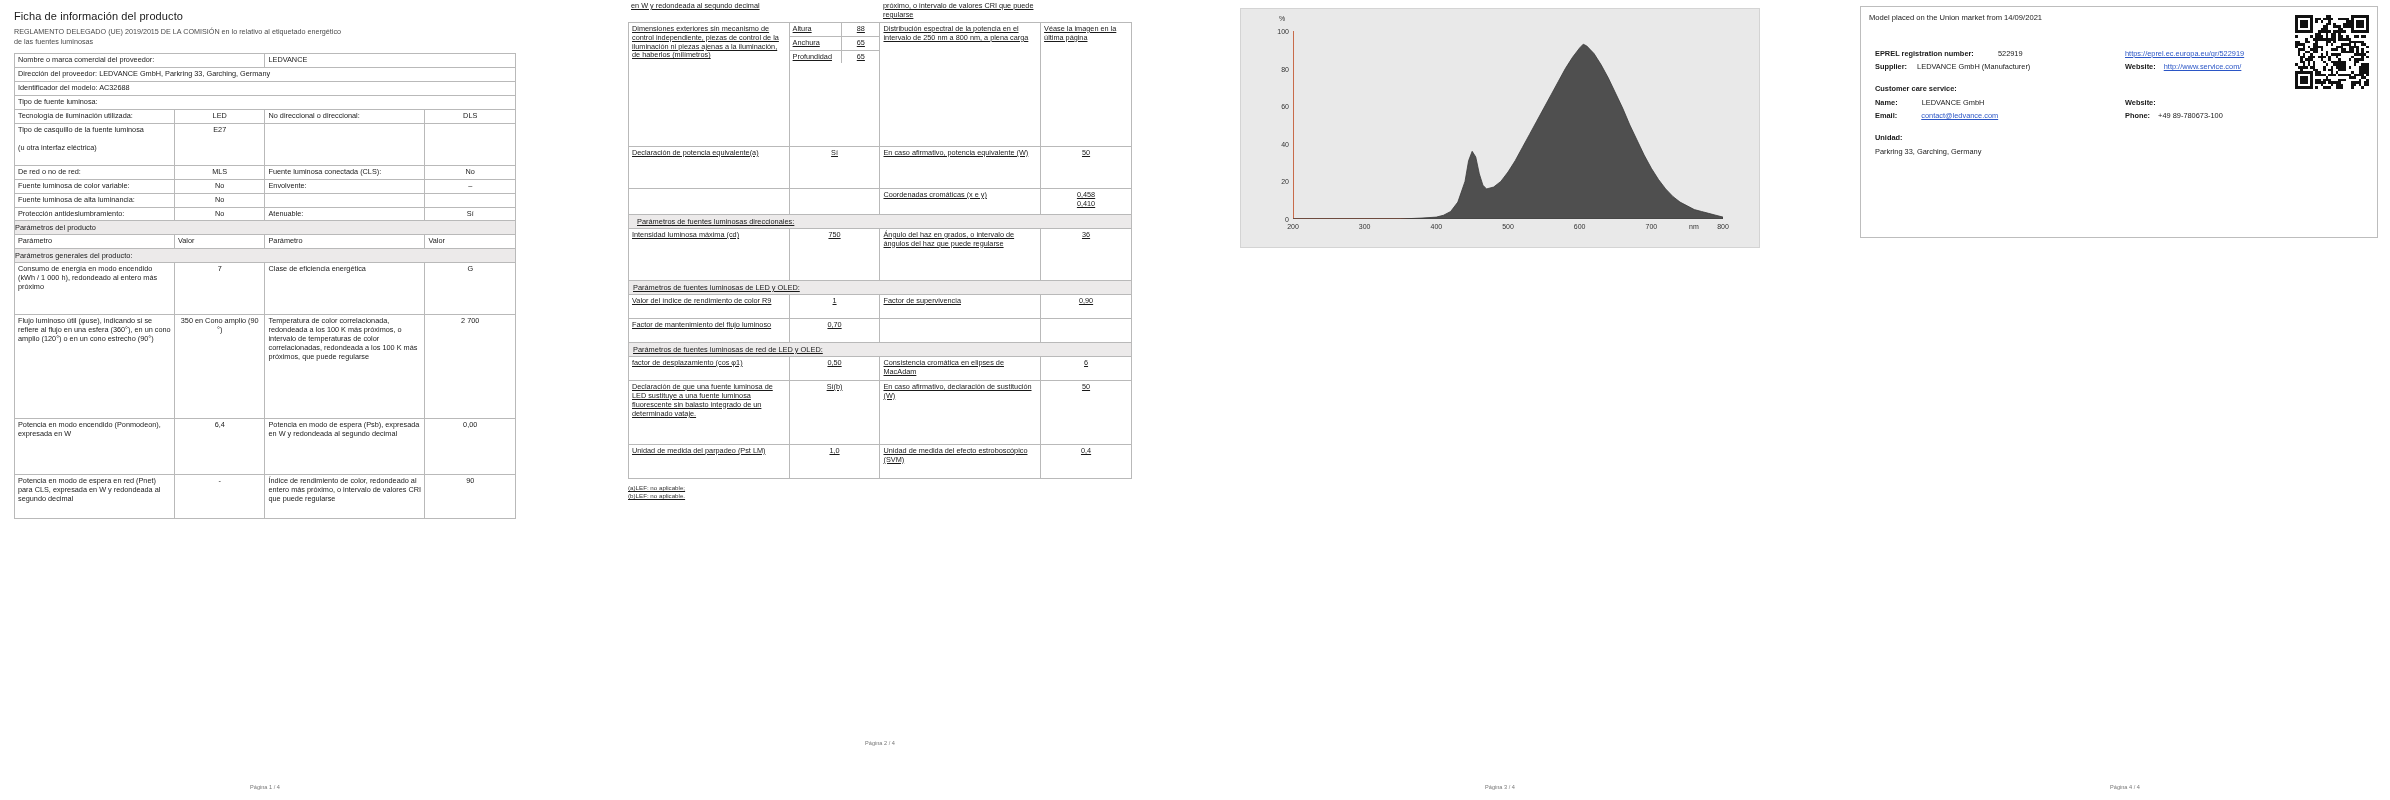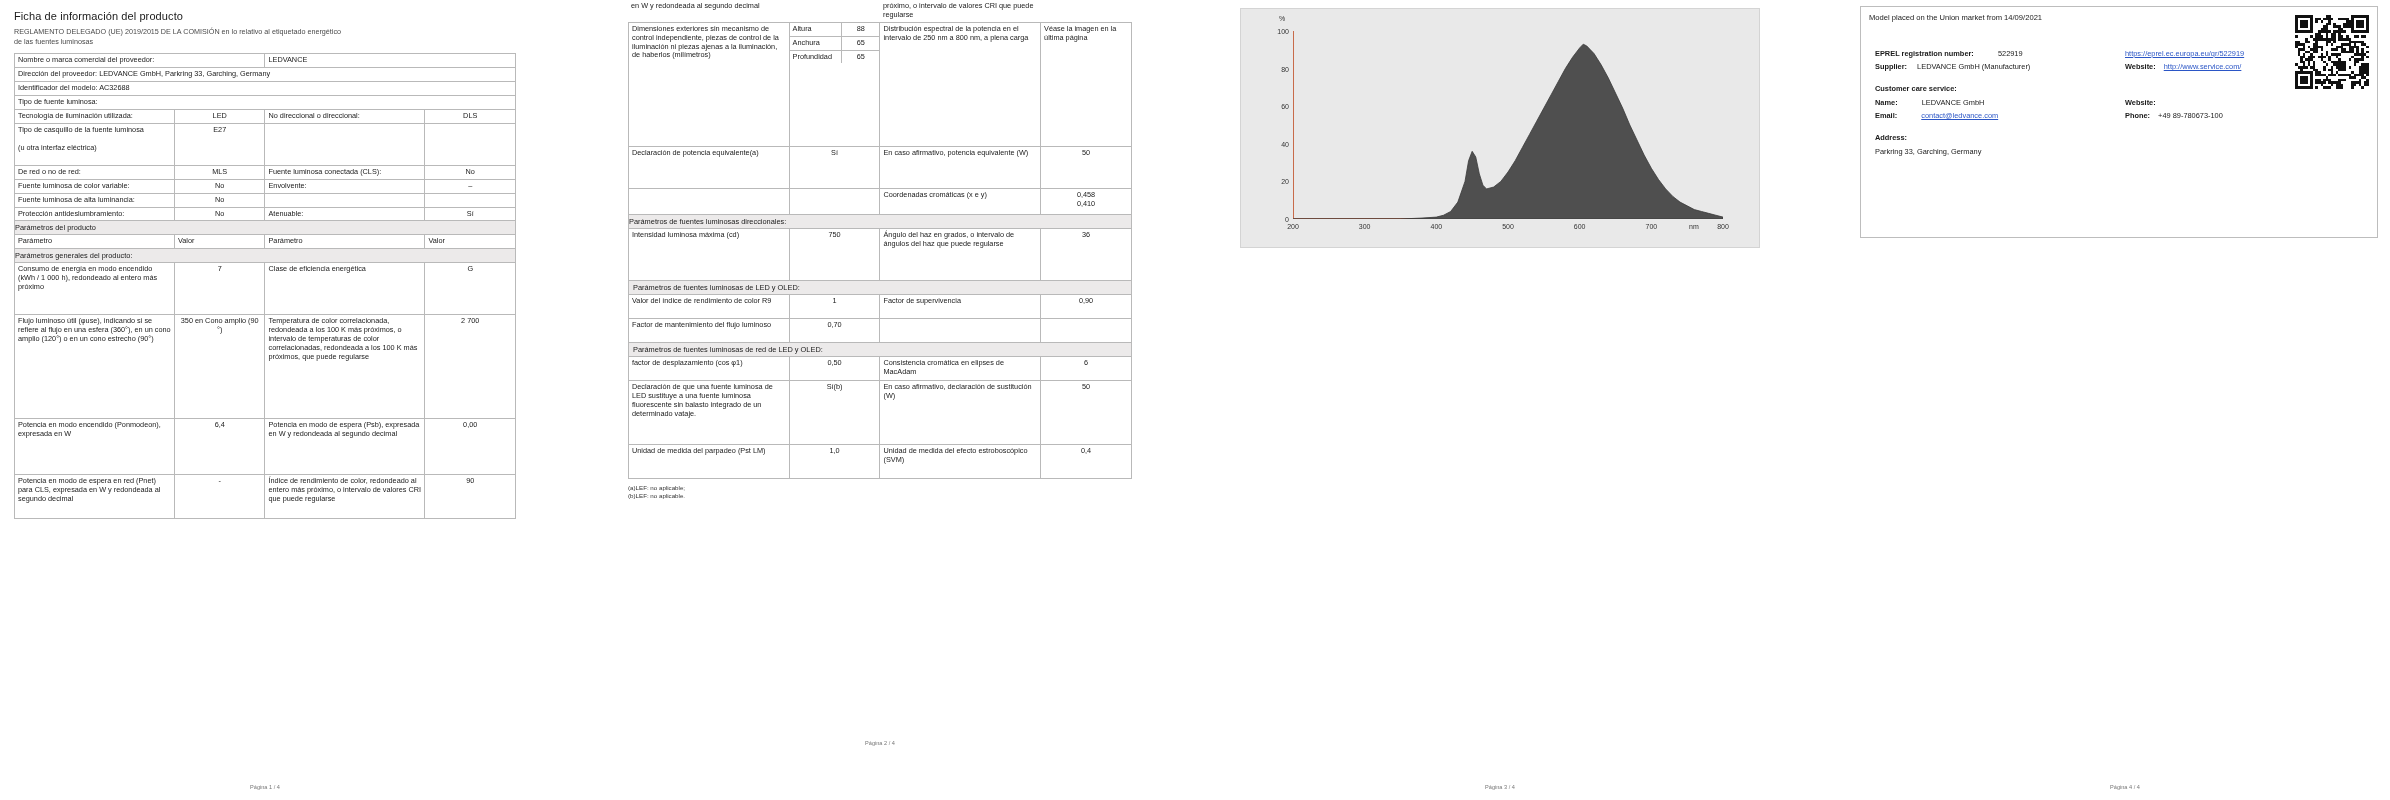--- a/index.html
+++ b/index.html
@@ -21,21 +21,21 @@
   .sec { background:#eceaea; text-align:left; font-size:7.4px; padding:2px 0; }
   .nb { border:none; }
 
   
   #p1 { left:0; width:530px; height:800px; padding: 10px 14px 0 14px; }
   #p1 h1 { font-size: 11px; font-weight: normal; margin: 0 0 5px 0; letter-spacing:0.1px; }
   #p1 .sub { font-size: 7.2px; color:#4a4a4a; line-height:1.35; margin-bottom: 7px; width: 330px; }
   .p1tbl td { height: auto; }
 
   
-  #p2 { left:620px; width:520px; height:756px; padding: 0 8px; }
+  #p2 { left:620px; width:520px; height:756px; padding: 0 8px; text-decoration: underline; }
 
   
   .pagenum { position:absolute; bottom:10px; font-size:5.6px; color:#777; text-align:center; }
 
   
   #p3 { left:1240px; width:520px; height:800px; }
   .chartbox { position:absolute; left:0; top:8px; width:520px; height:240px; background:#e9e9e9; border:1px solid #d4d4d4; }
   .plot { position:absolute; left:52px; top:22px; width:430px; height:188px; }
   .axisline { position:absolute; background:#c86b4a; }
   .ylabels, .xlabels { position:absolute; font-size:7px; color:#333; }
@@ -233,21 +233,21 @@
     </tr>
     <tr>
       <td style="height:26px"></td>
       <td></td>
       <td>Coordenadas cromáticas (x e y)</td>
       <td class="c" style="white-space:pre-line">0,458
 0,410</td>
     </tr>
 
     <tr>
-      <td class="sec" colspan="4" style="text-align:left; padding-left:0">Parámetros de fuentes luminosas direccionales:</td>
+      <td class="sec" colspan="4" style="text-align:left; padding-left:8px">Parámetros de fuentes luminosas direccionales:</td>
     </tr>
     <tr>
       <td style="height:52px">Intensidad luminosa máxima (cd)</td>
       <td class="c">750</td>
       <td>Ángulo del haz en grados, o intervalo de ángulos del haz que puede regularse</td>
       <td class="c">36</td>
     </tr>
 
     <tr>
       <td class="sec" colspan="4" style="text-align:left; padding-left:4px">Parámetros de fuentes luminosas de LED y OLED:</td>
@@ -378,21 +378,21 @@
           <span class="b">Email:</span>
           <span class="link" style="margin-left:22px">contact@ledvance.com</span>
         </div>
         <div class="p4val">
           <span class="b">Phone:</span>
           <span style="margin-left:6px">+49 89-780673-100</span>
         </div>
       </div>
 
       <div class="p4row" style="margin-top:8px">
-        <div class="p4lbl b">Address:</div>
+        <div class="p4lbl b">Unidad:</div>
         <div class="p4val"></div>
       </div>
       <div class="p4row">
         <div class="p4lbl">Parkring 33, Garching, Germany</div>
         <div class="p4val"></div>
       </div>
     </div>
 
     <div class="qr">
       <svg width="74" height="74" viewBox="0 0 29 29" shape-rendering="crispEdges">

